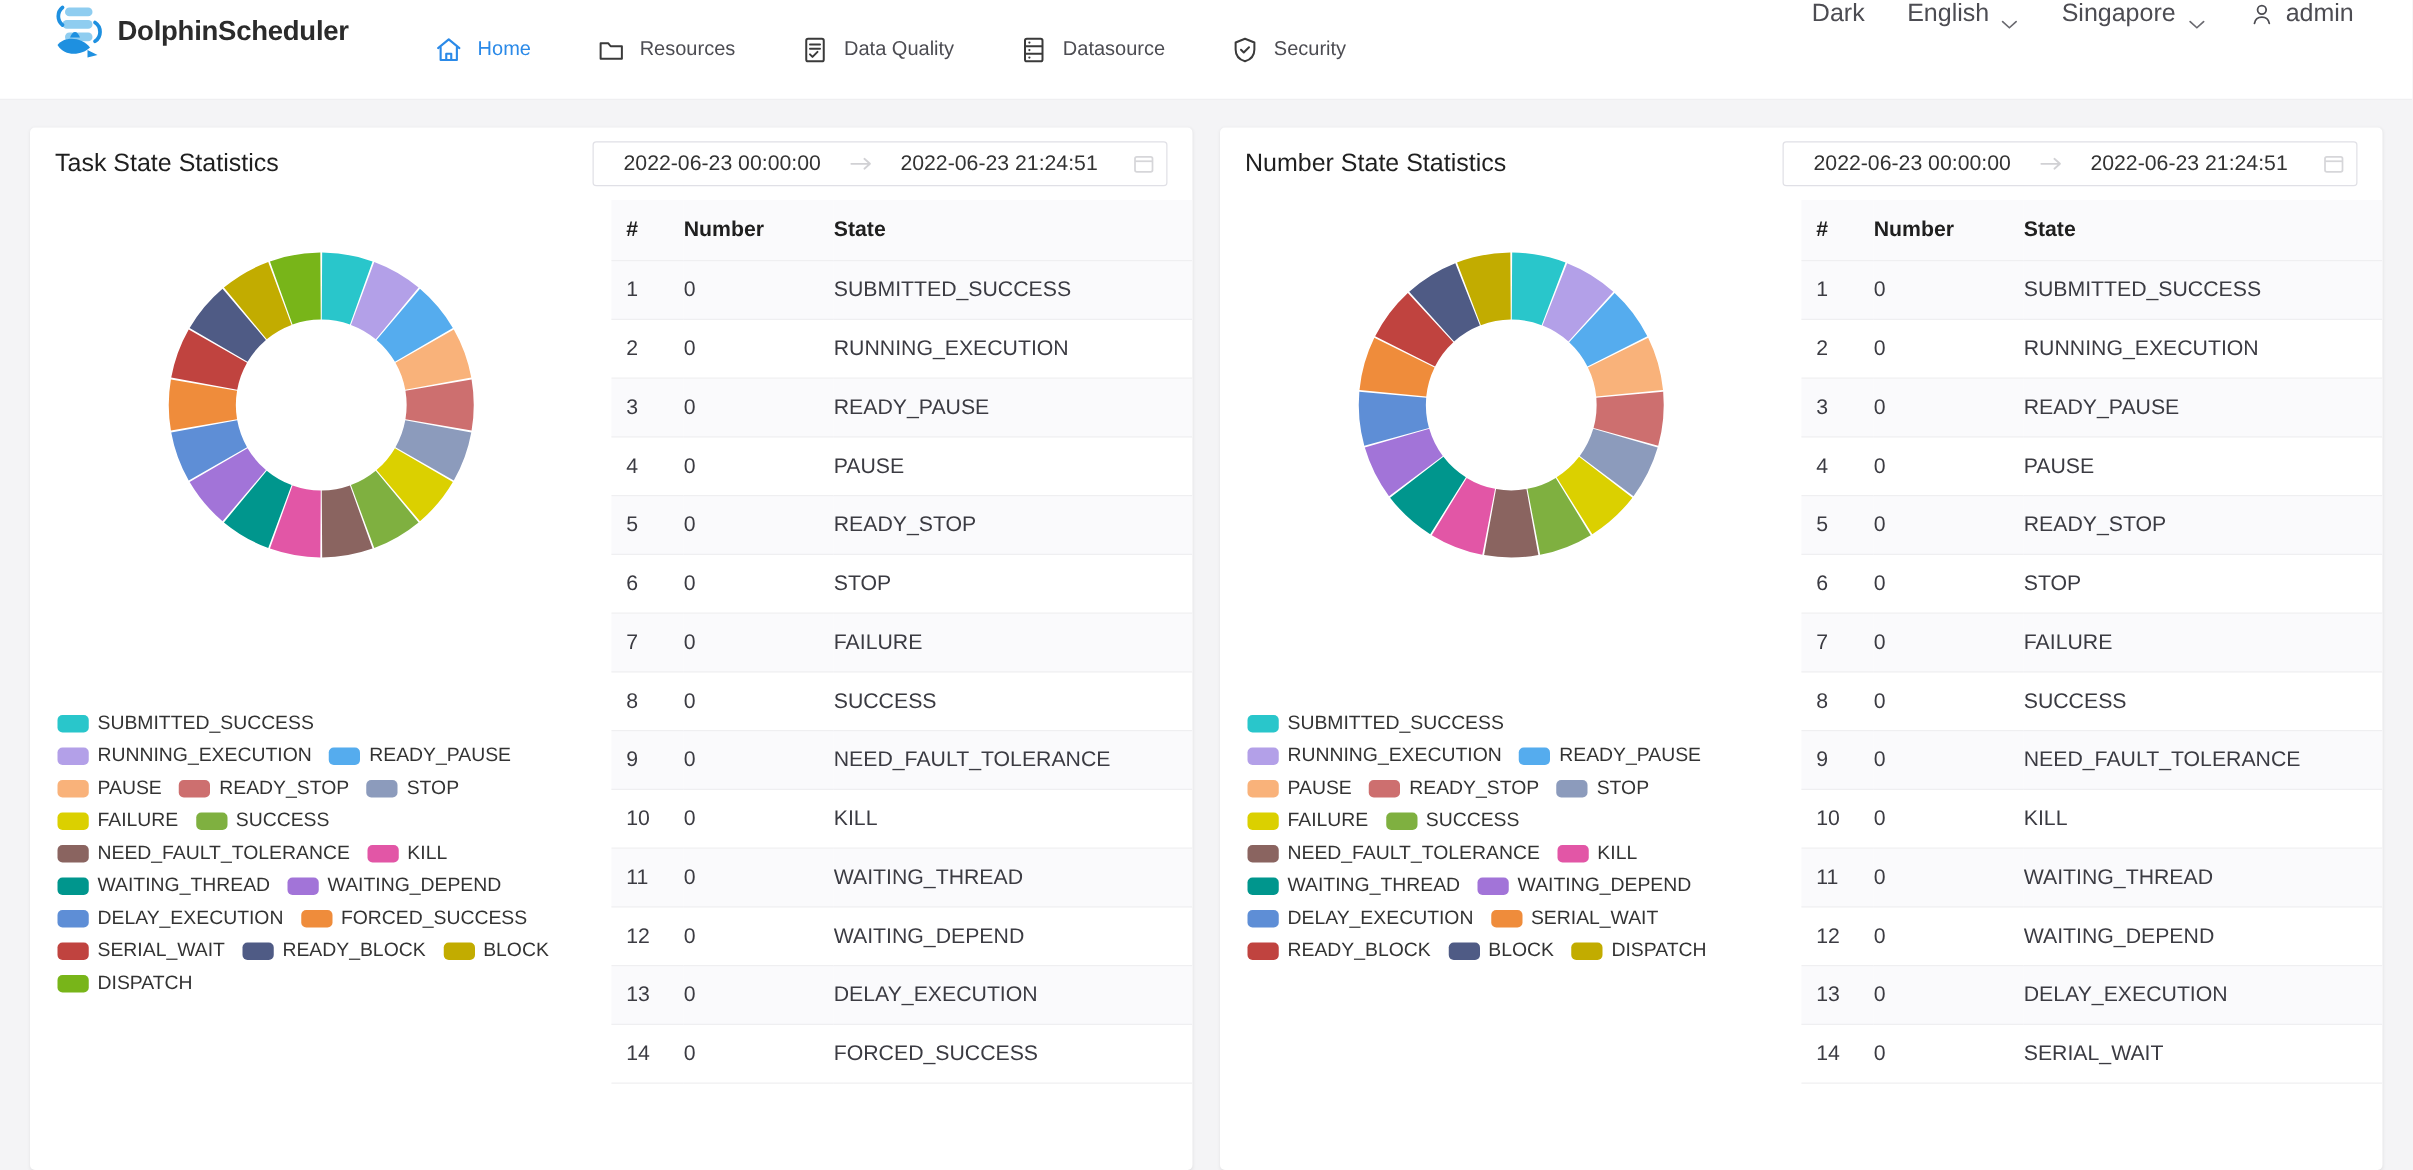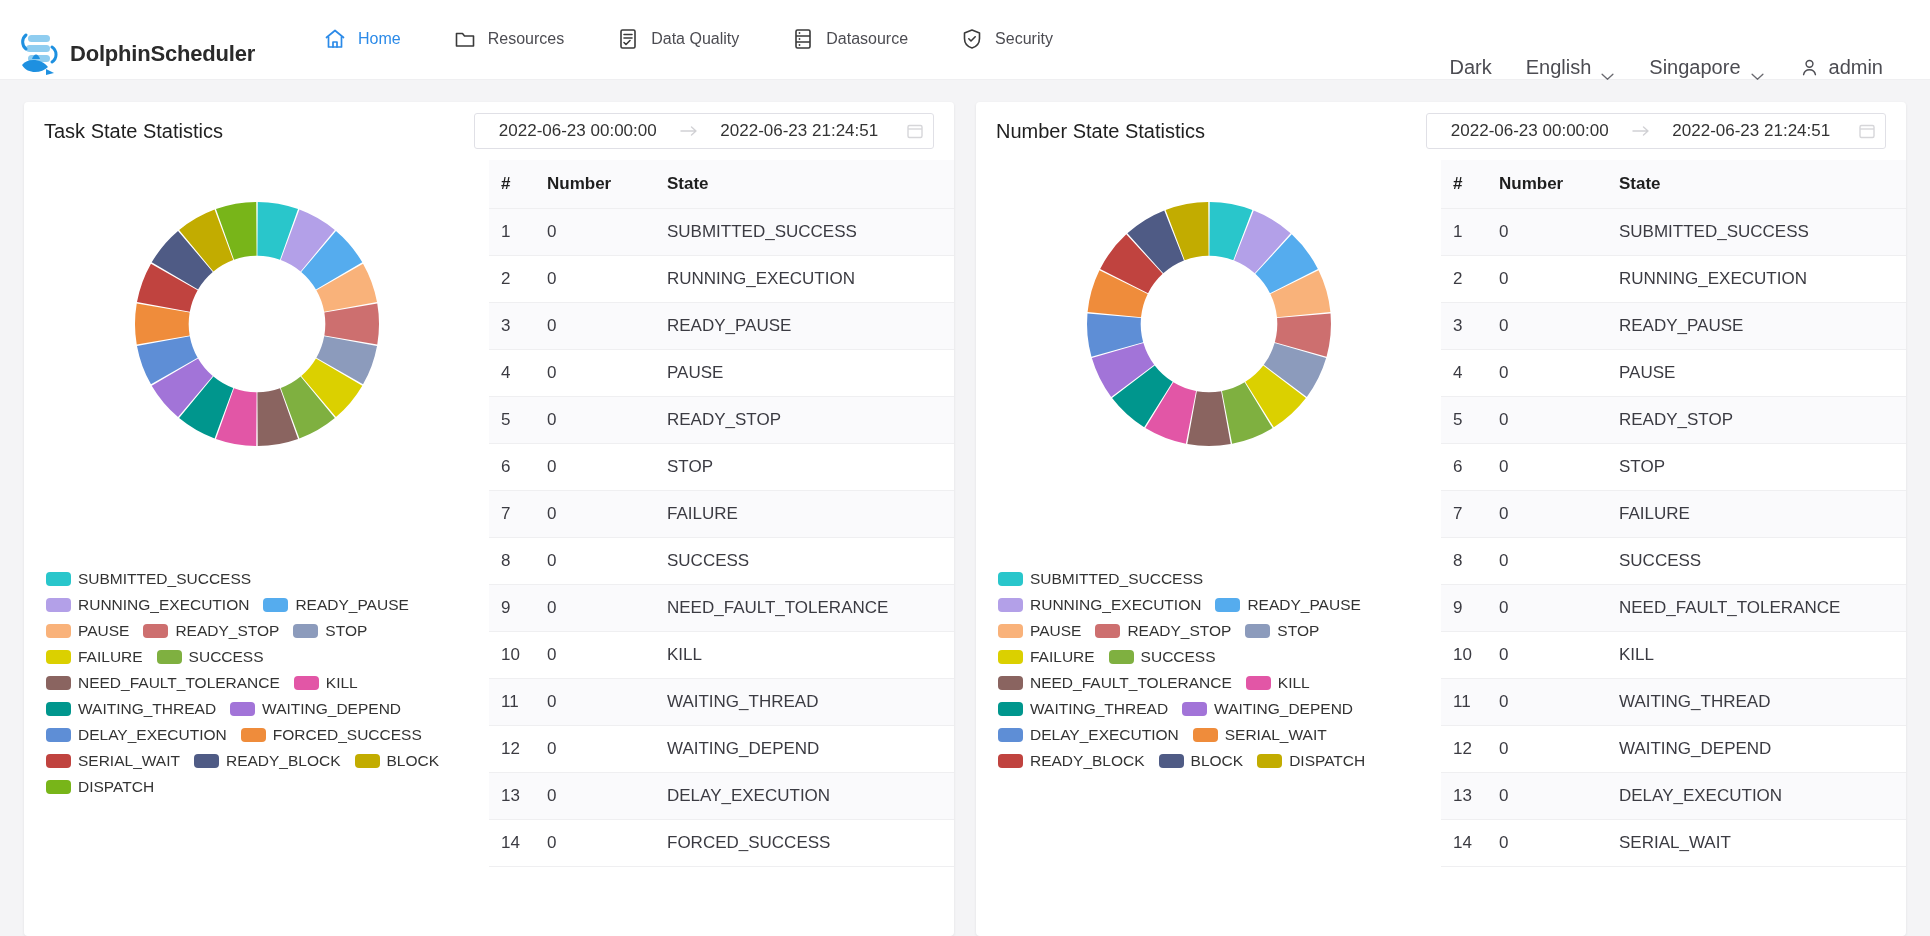--- a/index.html
+++ b/index.html
@@ -10,22 +10,22 @@
     background: #f4f4f6;
     font-family: "Liberation Sans", sans-serif;
     -webkit-font-smoothing: antialiased;
   }
 
   
   .topbar {
     height: 80px;
     background: #ffffff;
     display: flex;
-    align-items: flex-end;
-    padding: 0 26px 0 12px;
+    align-items: flex-start;
+    padding: 0 26px 0 36px;
     border-bottom: 1px solid #efeff1;
     position: relative;
   }
   .brand { display: flex; align-items: center; gap: 6px; margin-right: 42px; }
   .brand-logo { width: 52px; height: 50px; flex: 0 0 auto; }
   .brand-name {
     font-size: 22px; font-weight: bold; color: #2b2b2b; letter-spacing: -0.2px;
     white-space: nowrap;
   }
 

